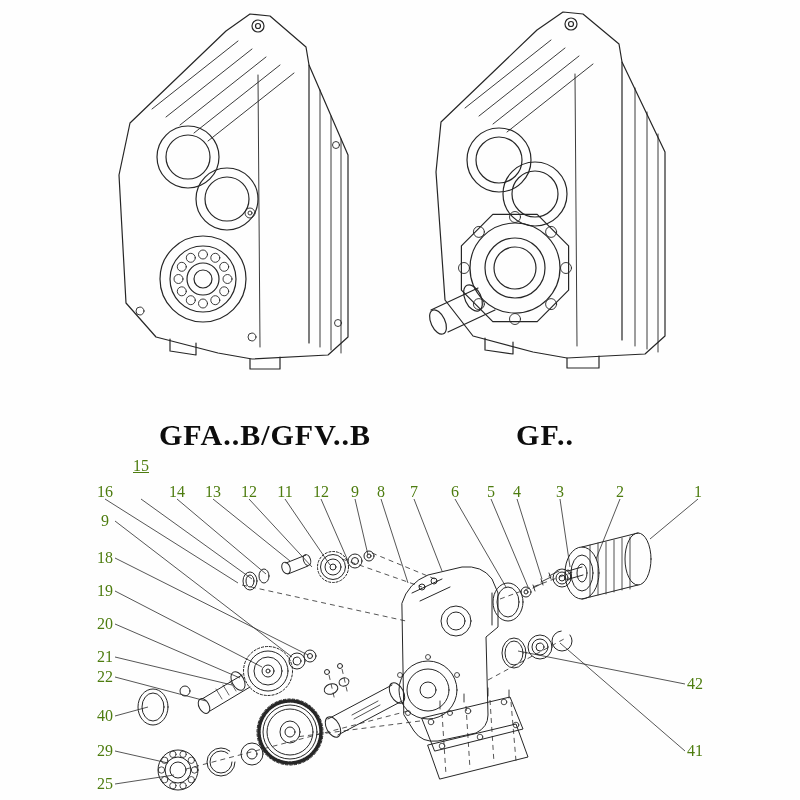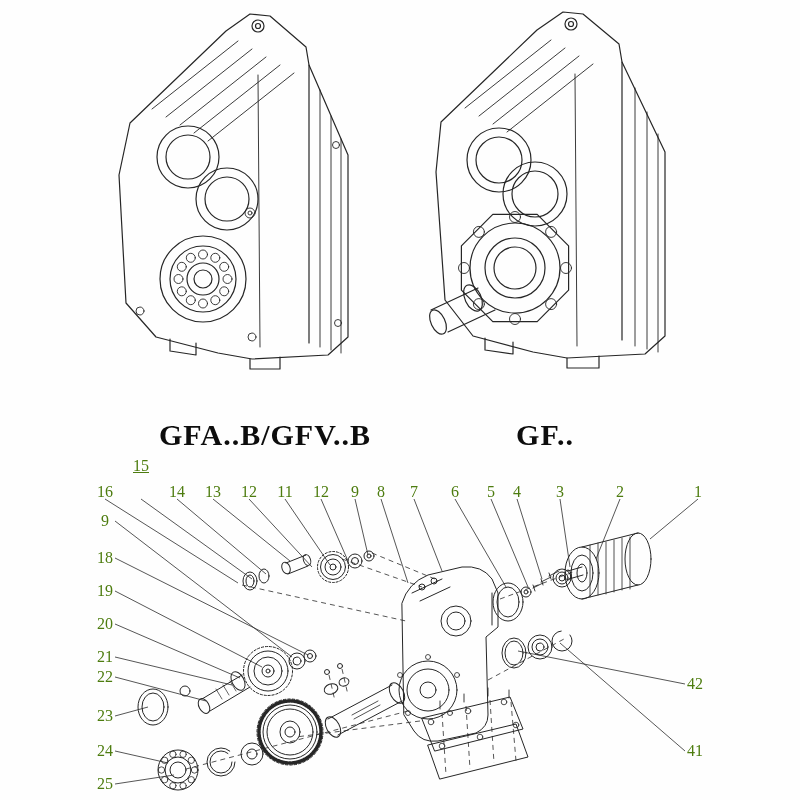--- a/index.html
+++ b/index.html
@@ -378,20 +378,20 @@
       <div class="callout" style="left: 517px; top: 492px;">4</div>
       <div class="callout" style="left: 560px; top: 492px;">3</div>
       <div class="callout" style="left: 620px; top: 492px;">2</div>
       <div class="callout" style="left: 698px; top: 492px;">1</div>
       <div class="callout" style="left: 105px; top: 521px;">9</div>
       <div class="callout" style="left: 105px; top: 558px;">18</div>
       <div class="callout" style="left: 105px; top: 591px;">19</div>
       <div class="callout" style="left: 105px; top: 624px;">20</div>
       <div class="callout" style="left: 105px; top: 657px;">21</div>
       <div class="callout" style="left: 105px; top: 677px;">22</div>
-      <div class="callout" style="left: 105px; top: 716px;">23</div>
-      <div class="callout" style="left: 105px; top: 751px;">24</div>
+      <div class="callout" style="left: 105px; top: 716px;">40</div>
+      <div class="callout" style="left: 105px; top: 751px;">29</div>
       <div class="callout" style="left: 105px; top: 784px;">25</div>
       <div class="callout" style="left: 695px; top: 684px;">42</div>
       <div class="callout" style="left: 695px; top: 751px;">41</div>
     </div>
 
 </div>
 
 </body></html>

